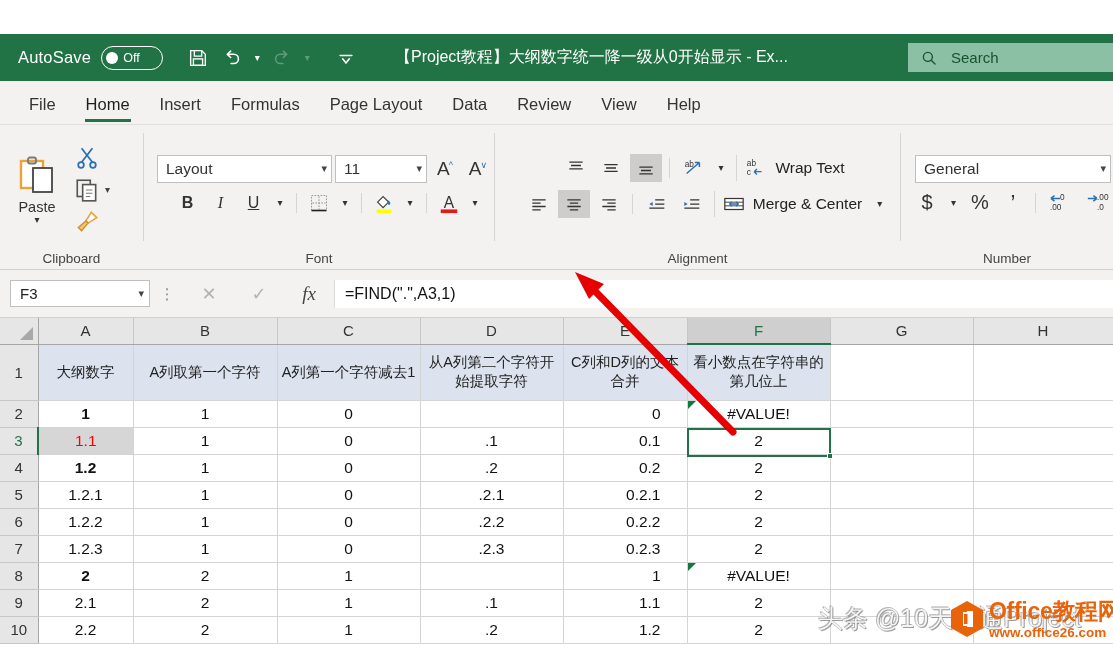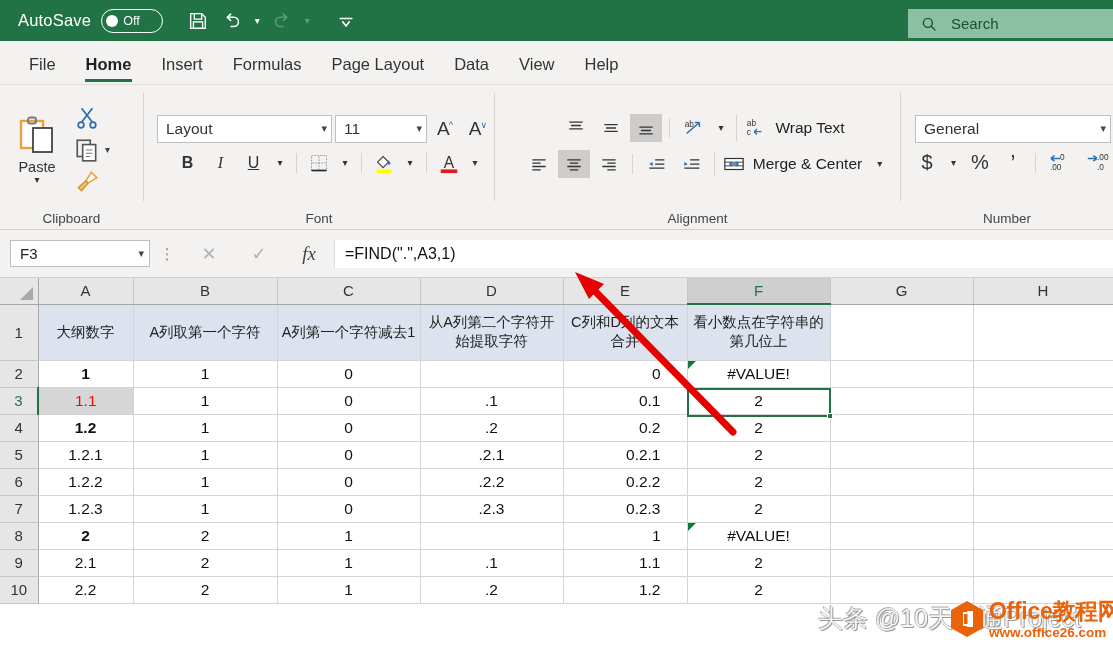--- a/index.html
+++ b/index.html
@@ -5,22 +5,22 @@
   * { box-sizing: border-box; }
   html, body { margin:0; padding:0; }
   body {
     width:1113px; height:648px; overflow:hidden;
     font-family:"Liberation Sans", sans-serif;
     background:#fff; position:relative;
   }
 
   
   .titlebar{
-    height:41px; background:#217346; display:flex; align-items:center;
-    padding:0 0 0 18px; color:#fff; position:relative;
+    height:47px; background:#217346; display:flex; align-items:center;
+    padding:0 0 0 18px; color:#fff; position:relative;margin-top:34px;
   }
   .autosave-label{ font-size:16.5px; color:#fff; margin-right:10px; letter-spacing:.2px;}
   .toggle{
     width:62px; height:24px; border:1.6px solid #fff; border-radius:12px;
     display:flex; align-items:center; padding:0 4px; gap:5px;
   }
   .toggle .knob{ width:12px; height:12px; border-radius:50%; background:#fff; flex:none;}
   .toggle .off{ font-size:12.5px; color:#fff; }
   .qat{ display:flex; align-items:center; gap:0px; margin-left:18px;}
   .qat-btn{ width:34px; height:34px; display:flex; align-items:center; justify-content:center; }
@@ -37,21 +37,21 @@
 
   
   .tabs{
     height:44px; background:#f3f2f1; display:flex; align-items:flex-end;
     padding-left:14px; border-bottom:1px solid #e1dfdd;
   }
   .tab{
     padding:0 15px; height:40px; line-height:40px; font-size:16.5px; color:#333;
     position:relative; white-space:nowrap;
   }
-  .tab.active{ font-weight:bold; color:#1f1f1f; }
+  .tab.active{ font-weight:normal; color:#1f1f1f; }
   .tab.active:after{
     content:""; position:absolute; left:14px; right:14px; bottom:2px; height:3px; background:#217346;
   }
 
   
   .ribbon{
     height:145px; background:#f3f2f1; display:flex; position:relative;
     border-bottom:1px solid #d2d0ce;
   }
   .rgroup{ position:relative; height:145px; display:flex; flex-direction:column; }
@@ -219,37 +219,39 @@
     </div>
     <div class="qat-caret" style="color:#5e9b7a">▾</div>
     <div class="qat-btn" style="margin-left:14px">
       <svg width="20" height="20" viewBox="0 0 24 24" fill="none" stroke="#fff" stroke-width="2" stroke-linecap="round">
         <path d="M5 9h14"></path>
           <path d="M8 13l4 5 4-5"></path>
       </svg>
     </div>
   </div>
 
+  <div class="doc-title">【Project教程】大纲数字统一降一级从0开始显示  -  Ex...</div>
 
   <div class="searchbox">
     <svg width="18" height="18" viewBox="0 0 24 24" fill="none" stroke="#17512f" stroke-width="1.8">
       <circle cx="10.5" cy="10.5" r="6"></circle>
         <path d="M15 15l5 5" stroke-linecap="round"></path>
     </svg>
     <span class="ph">Search</span>
   </div>
 </div>
 
 <div class="tabs">
   <div class="tab">File</div>
   <div class="tab active">Home</div>
   <div class="tab">Insert</div>
   <div class="tab">Formulas</div>
   <div class="tab">Page Layout</div>
   <div class="tab">Data</div>
+  <div class="tab">Review</div>
   <div class="tab">View</div>
   <div class="tab">Help</div>
 </div>
 
 <div class="ribbon">
 
   <div class="rgroup clip">
     <div class="inner">
       <div class="paste-col">
         <svg width="40" height="42" viewBox="0 0 40 42">

